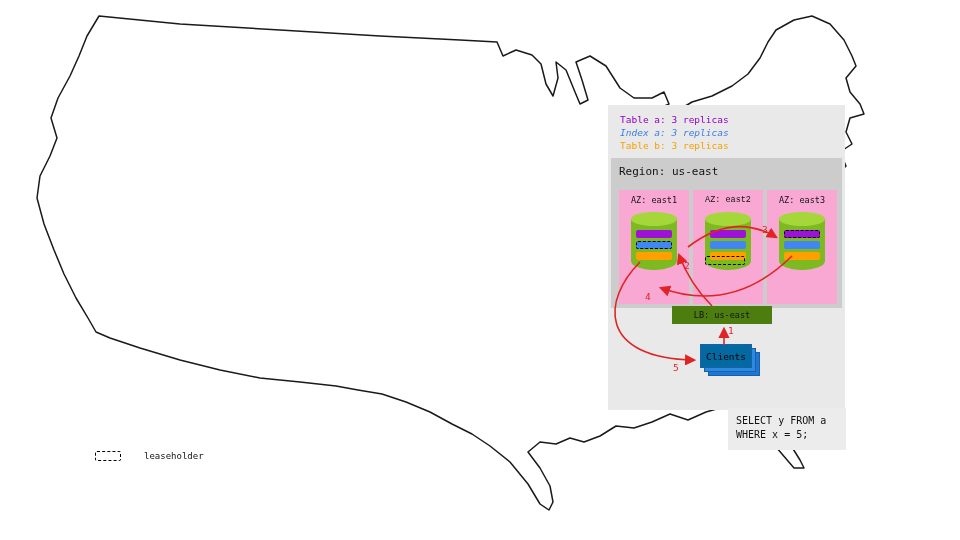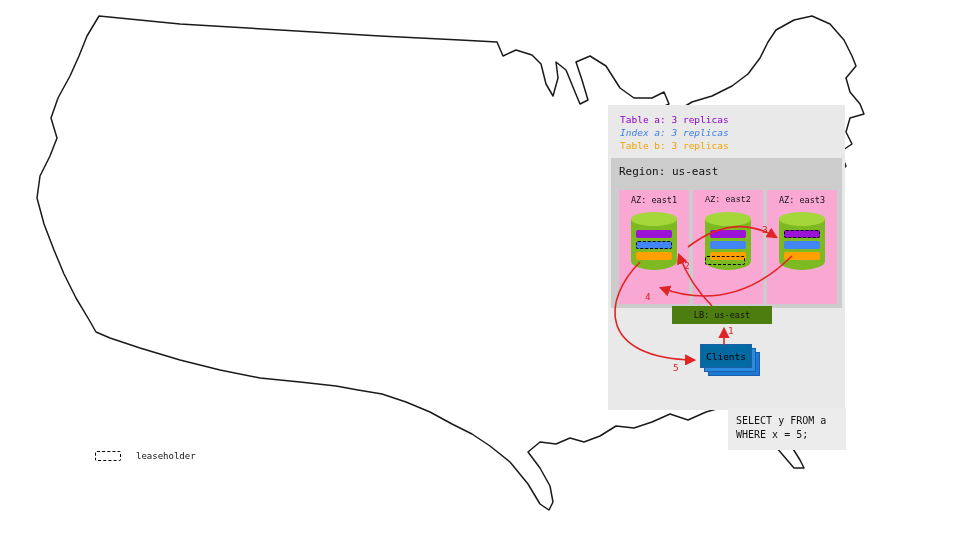--- a/index.html
+++ b/index.html
@@ -57,21 +57,21 @@
   #n3 { left:762px; top:224px; } #n4 { left:645px; top:291px; }
   #n5 { left:673px; top:362px; }
 
   
   #sql-box { position:absolute; left:728px; top:408px; width:118px; height:42px;
              background:#ececec; padding:6px 8px; font-size:10px; line-height:14px;
              color:#111; z-index:1; }
 
   
   #lease-key { position:absolute; left:95px; top:451px; z-index:1; display:flex;
-               align-items:center; gap:15px; font-size:9px; color:#111; }
+               align-items:center; gap:23px; font-size:9px; color:#111; }
   #lease-key .swatch { width:26px; height:10px; border:1.5px dashed #000; border-radius:2px; }
 </style>
 </head>
 <body>
 
 <div id="stage">
 
   <svg id="map-svg" width="960" height="540" viewBox="0 0 960 540">
     <path fill="#ffffff" stroke="#1a1a1a" stroke-width="1.5" stroke-linejoin="round" d="M 99,16 L 180,24 L 280,30 L 380,36 L 460,40 L 497,42
          L 503,56 L 516,50 L 532,55 L 541,64 L 546,84 L 553,96 L 558,78 L 556,62

